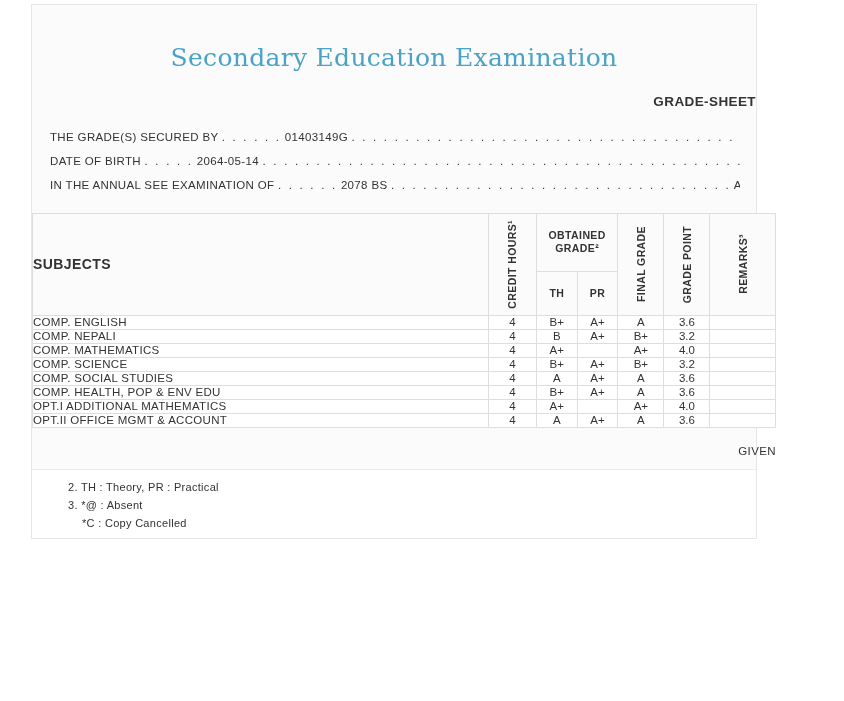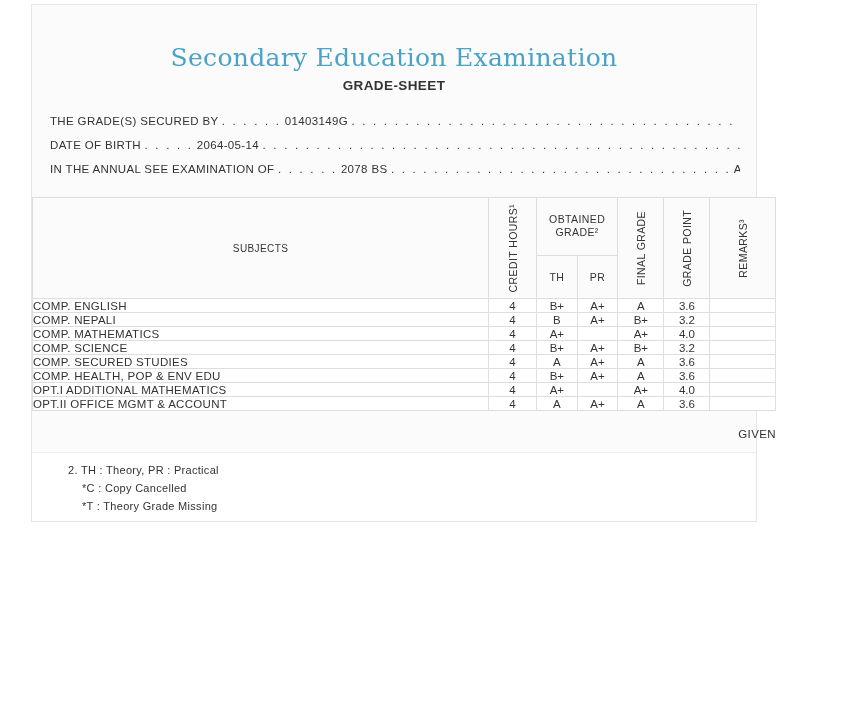--- a/index.html
+++ b/index.html
@@ -28,25 +28,25 @@
   }
   .title {
     text-align: center;
     font-family: "DejaVu Serif", serif;
     font-size: 25px;
     color: #4aa3c7;
     padding-top: 38px;
     letter-spacing: 0.3px;
   }
   .subtitle {
-    text-align: center;
+    text-align: right;
     font-size: 13.5px;
     font-weight: bold;
     color: #333;
-    margin-top: 6px;
+    margin-top: 22px;
     letter-spacing: 0.4px;
   }
   .info-block {
     margin-top: 16px;
     padding: 0 16px 0 18px;
   }
   .info-line {
     font-size: 11.5px;
     color: #333;
     letter-spacing: 0.35px;
@@ -64,31 +64,31 @@
     background: #ffffff;
     font-size: 11.5px;
     color: #333;
   }
   table.grades th, table.grades td {
     border: 1px solid #dedede;
     padding: 0;
   }
   thead th {
     background: #fbfbfb;
-    font-weight: normal;
+    font-weight: bold;
     font-size: 10.5px;
     letter-spacing: 0.4px;
     vertical-align: middle;
     text-align: center;
   }
   th.subjects-h {
-    text-align: center;
+    text-align: left;
     padding-left: 12px;
     width: 466px;
-    font-size: 10px;
+    font-size: 14px;
   }
   .vert {
     writing-mode: vertical-rl;
     transform: rotate(180deg);
     white-space: nowrap;
     margin: 0 auto;
     line-height: 1.15;
     text-align: center;
     padding: 6px 0;
   }
@@ -227,21 +227,21 @@
         <tr>
           <td class="subject">COMP. SCIENCE</td>
           <td class="c">4</td>
           <td class="c">B+</td>
           <td class="c">A+</td>
           <td class="c">B+</td>
           <td class="c">3.2</td>
           <td class="c"></td>
         </tr>
         <tr>
-          <td class="subject">COMP. SECURED STUDIES</td>
+          <td class="subject">COMP. SOCIAL STUDIES</td>
           <td class="c">4</td>
           <td class="c">A</td>
           <td class="c">A+</td>
           <td class="c">A</td>
           <td class="c">3.6</td>
           <td class="c"></td>
         </tr>
         <tr>
           <td class="subject">COMP. HEALTH, POP &amp; ENV EDU</td>
           <td class="c">4</td>
@@ -271,18 +271,18 @@
         </tr>
       </tbody>
     </table>
 
     <div class="result-row">GIVEN</div>
 
     <div class="divider"></div>
 
     <div class="notes">
       <div class="note">2. TH : Theory, PR : Practical</div>
+      <div class="note">3. *@ : Absent</div>
       <div class="note indent">*C : Copy Cancelled</div>
-      <div class="note indent">*T : Theory Grade Missing</div>
     </div>
 
   </div>
 </div>
 
 </body></html>

